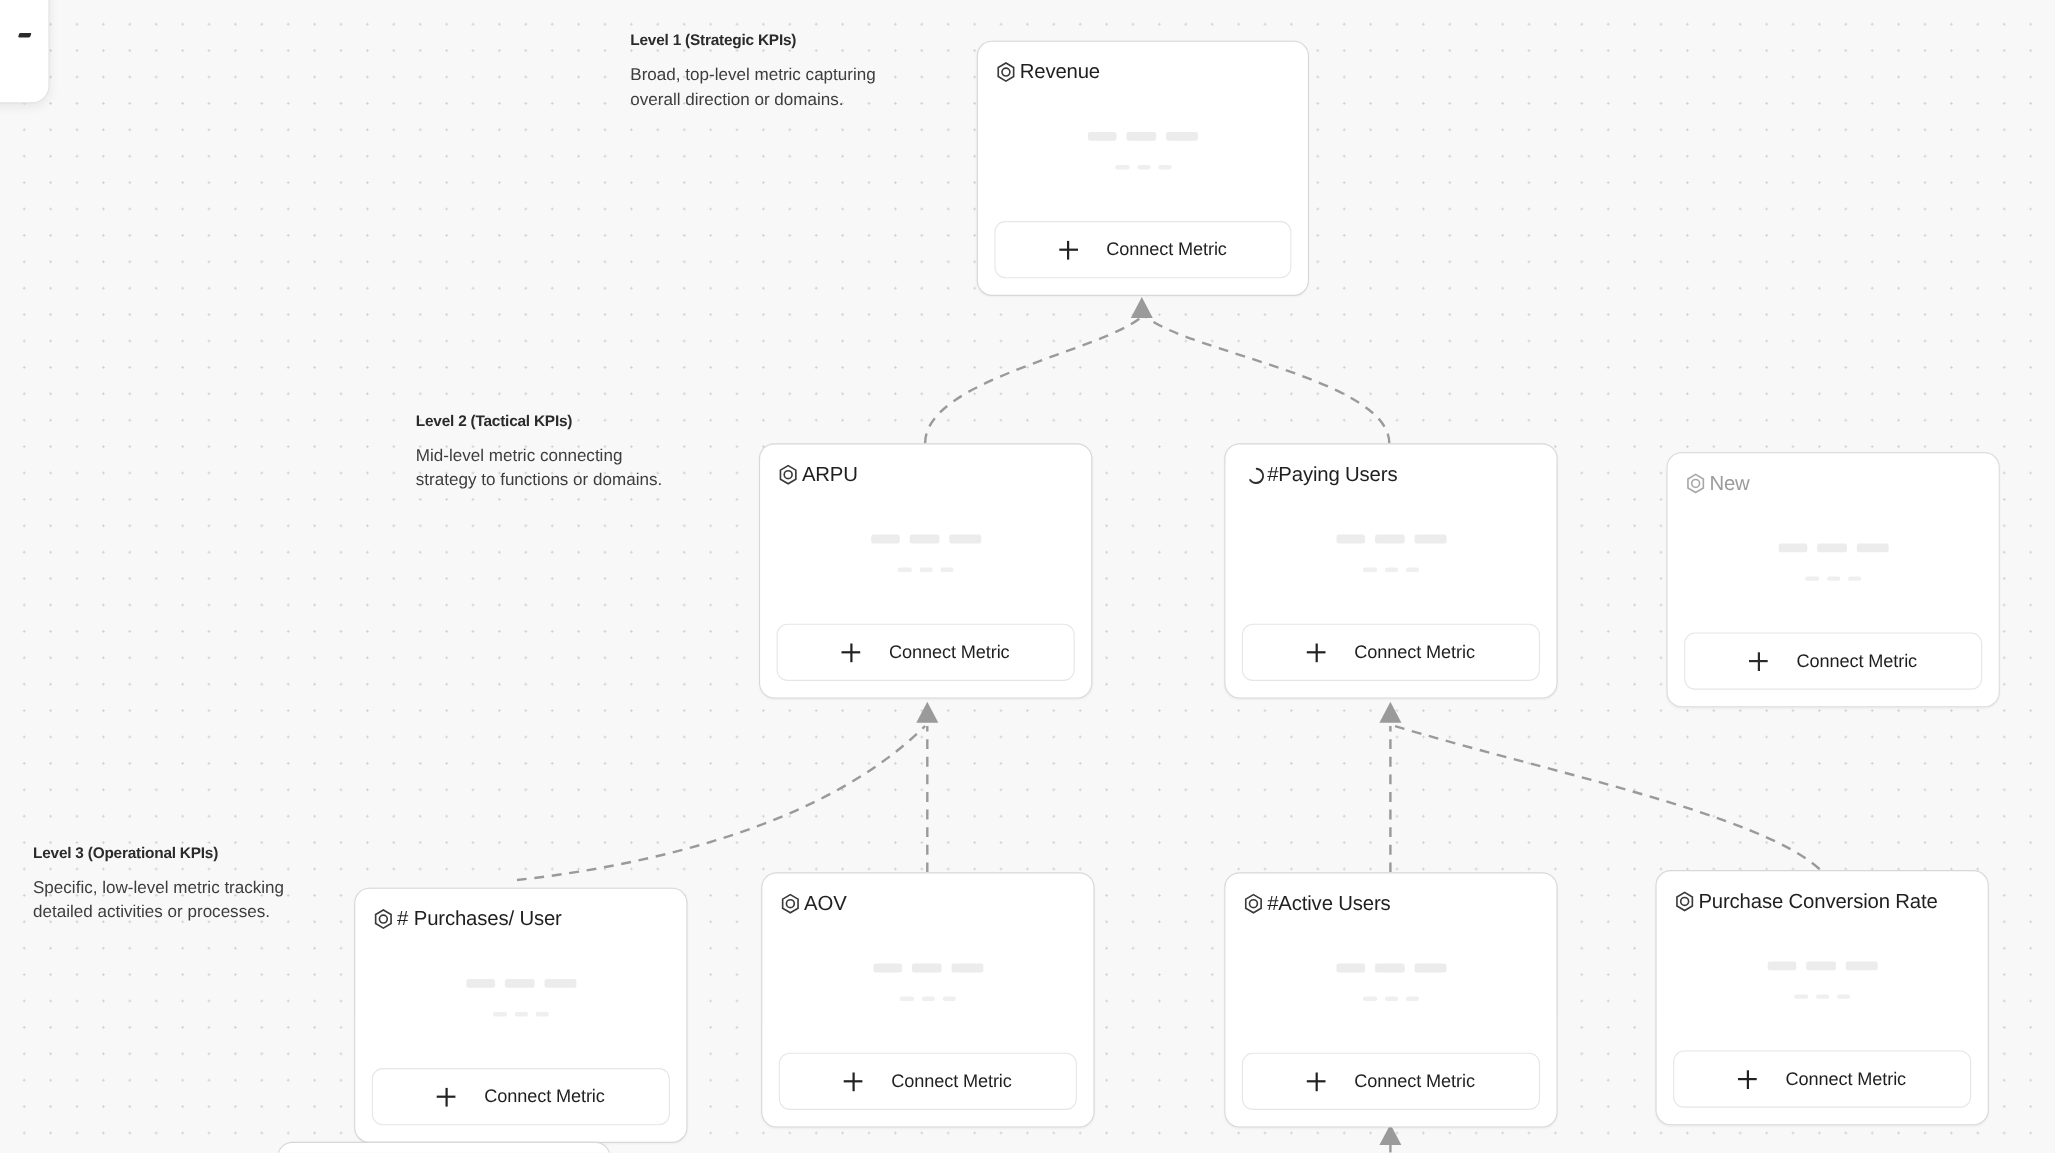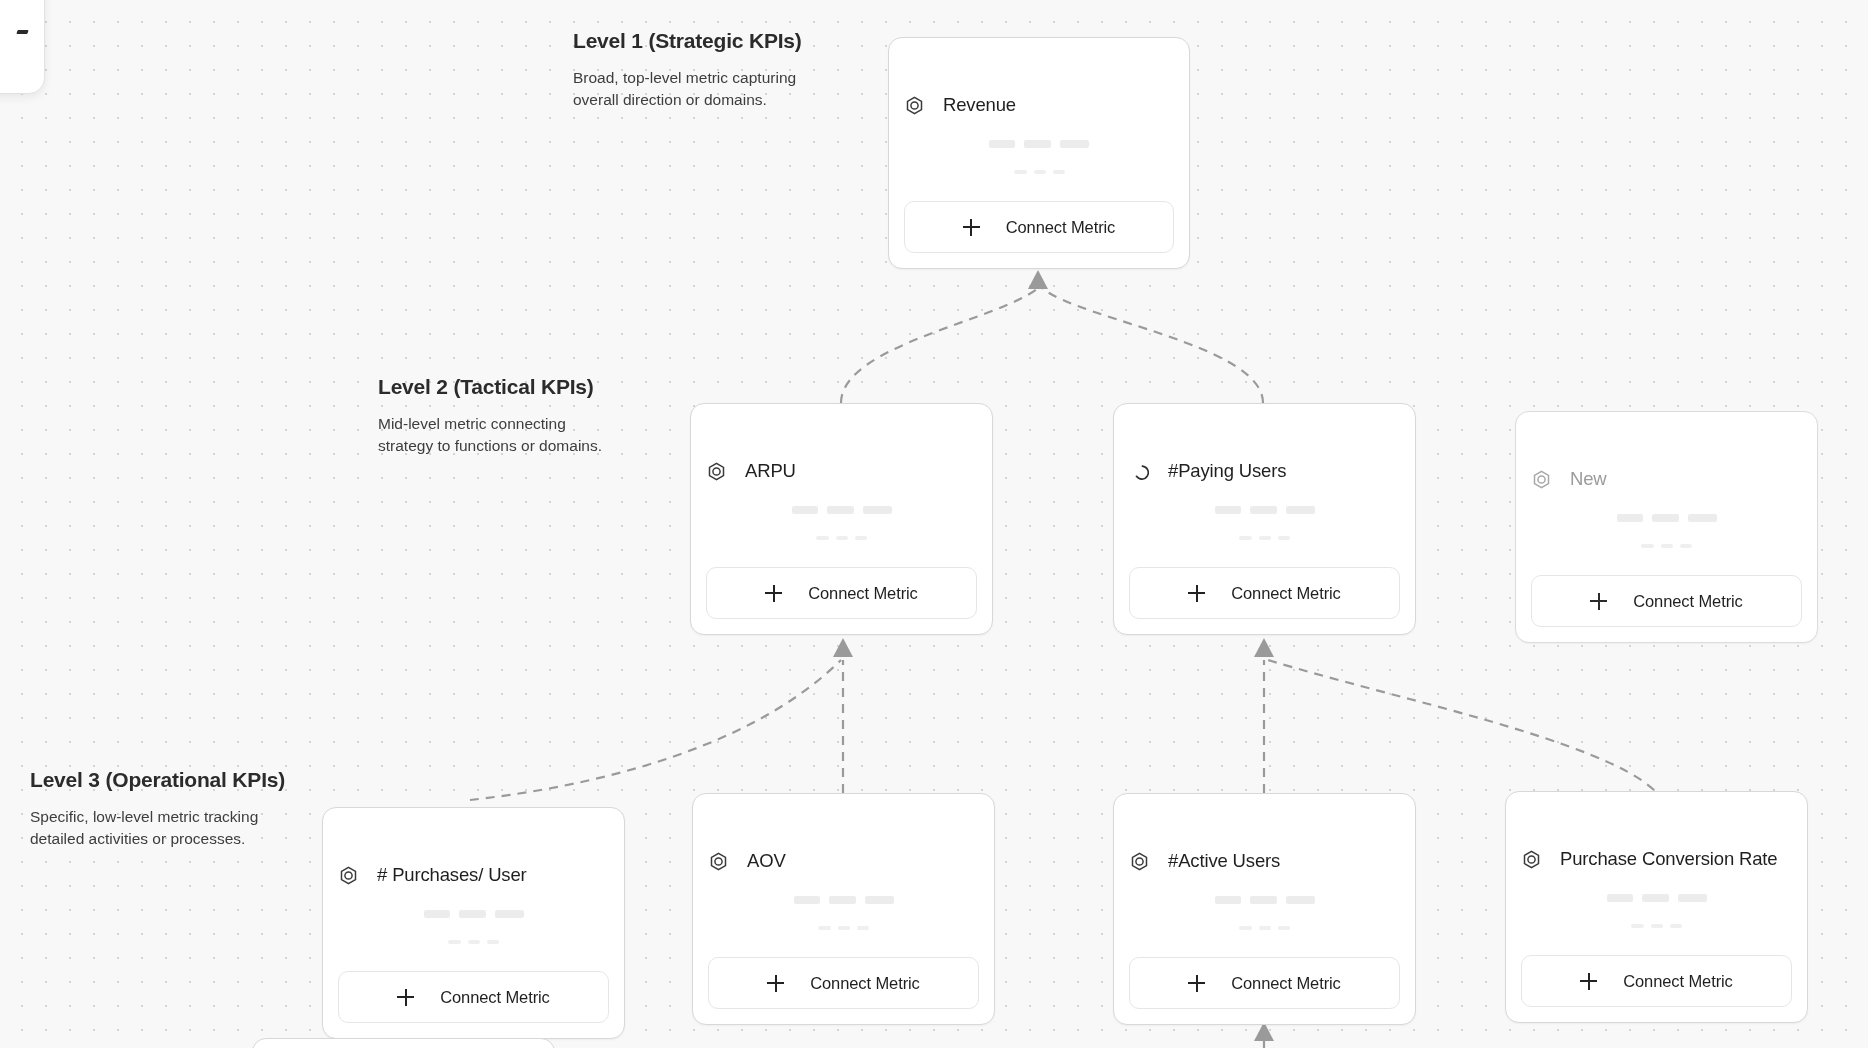--- a/index.html
+++ b/index.html
@@ -41,21 +41,21 @@
     stroke-linecap: butt;
   }
   .edge-head { fill: #9a9a9a; }
 
   
   .level-label {
     position: absolute;
     z-index: 3;
   }
   .level-title {
-    font-size: 21px;
+    font-size: 14px;
     font-weight: 700;
     color: #2b2b2b;
     letter-spacing: -0.2px;
     white-space: nowrap;
     line-height: 1.3;
   }
   .level-desc {
     margin-top: 13px;
     font-size: 15.5px;
     font-weight: 400;
@@ -76,24 +76,23 @@
     padding: 14px 15px 15px 15px;
     box-shadow: 0 1px 2px rgba(0,0,0,0.045);
   }
   .card.ghost .card-title-text { color: #9b9b9b; }
   .card.ghost .hex-icon svg { stroke: #a8a8a8; }
   .card.ghost { border-color: #dcdcdc; }
 
   .card-header {
     display: flex;
     align-items: center;
-    gap: 18px;
+    gap: 2px;
     height: 26px;
     flex: 0 0 auto;
-    margin-top: 40px;
   }
   .hex-icon {
     width: 21px;
     height: 21px;
     flex: 0 0 21px;
     display: flex;
     align-items: center;
     justify-content: center;
   }
   .hex-icon svg { display: block; stroke: #3a3a3a; fill: none; }

